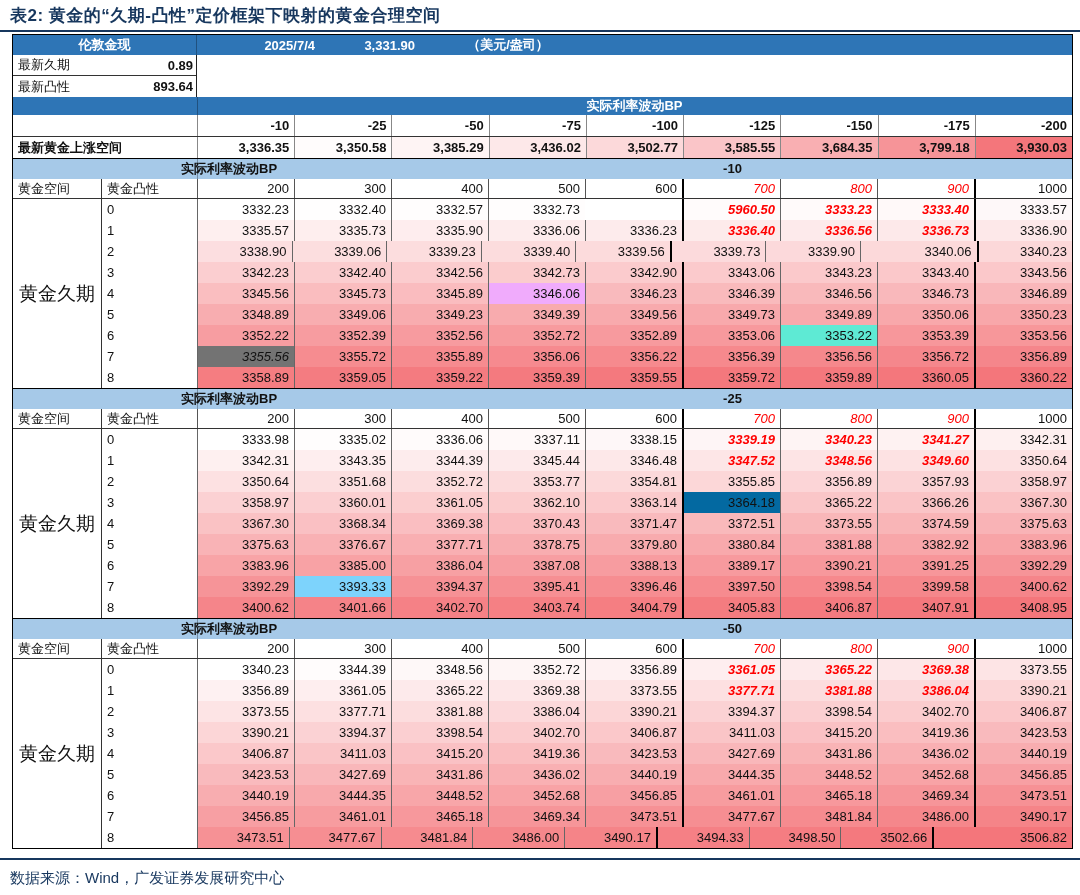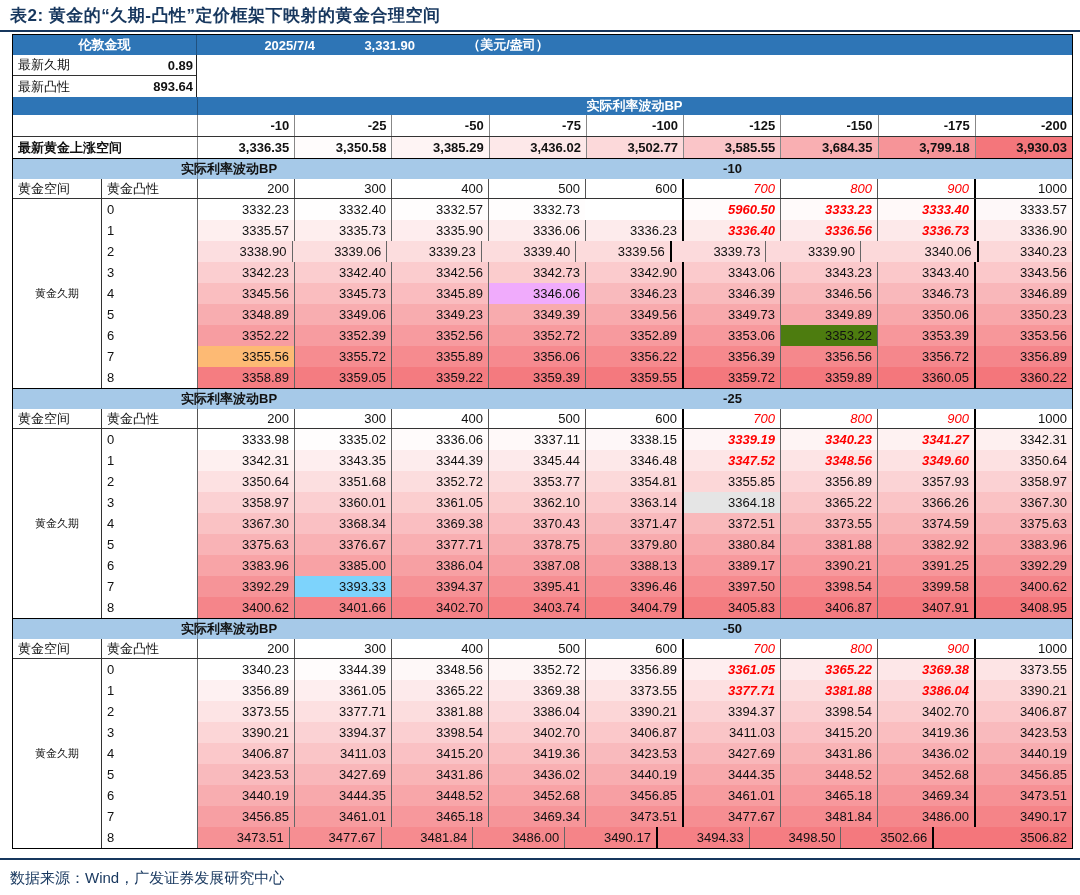--- a/index.html
+++ b/index.html
@@ -41,21 +41,21 @@
   .subhead{height:20px;align-items:center;border-bottom:1px solid #333;font-size:13px}
   .h1{width:88px;padding-left:5px;height:100%;display:flex;align-items:center}
   .h2{width:96px;padding-left:5px;height:100%;display:flex;align-items:center;border-left:1px solid #333}
   .subhead .vc{font-weight:normal;border-left:1px solid #555}
   .vc.thick{border-left:2px solid #000}
   .hl{color:var(--red);font-weight:bold;font-style:italic}
   .drow{height:21px}
   .drow .c1{width:88px;height:100%}
   .drow .c2{width:96px;height:100%;border-left:1px solid #333;padding-left:5px;font-size:13px;display:flex;align-items:center;background:#fff}
   .durlbl{position:absolute;left:0;top:40px;width:88px;height:189px;display:flex;
-    align-items:center;justify-content:center;font-size:11px;color:#111}
+    align-items:center;justify-content:center;font-size:19px;color:#111}
   .frule{height:2px;background:var(--navy);width:1080px;margin-top:9px}
   .src{color:var(--navy);font-size:15px;padding:9px 0 0 10px}
 </style>
 </head>
 <body>
 
 <div class="title">表2:  黄金的“久期-凸性”定价框架下映射的黄金合理空间</div>
 <div class="trule"></div>
 
 <div class="tbl">
@@ -210,28 +210,28 @@
         </div>
         <div class="row drow">
           <div class="c1"></div>
           <div class="c2">6</div>
           <div class="vc" style="background: rgb(247, 157, 161);">3352.22</div>
           <div class="vc" style="background: rgb(247, 156, 160);">3352.39</div>
           <div class="vc" style="background: rgb(247, 155, 159);">3352.56</div>
           <div class="vc" style="background: rgb(247, 155, 158);">3352.72</div>
           <div class="vc" style="background: rgb(247, 154, 158);">3352.89</div>
           <div class="vc thick" style="background: rgb(247, 153, 157);">3353.06</div>
-          <div class="vc" style="background: #4d7c0f;">3353.22</div>
+          <div class="vc" style="background: #5eead4;">3353.22</div>
           <div class="vc" style="background: rgb(247, 151, 155);">3353.39</div>
           <div class="vc thick" style="background: rgb(247, 151, 154);">3353.56</div>
         </div>
         <div class="row drow">
           <div class="c1"></div>
           <div class="c2">7</div>
-          <div class="vc" style="background: #fdba74;">3355.56</div>
+          <div class="vc" style="background: #737373; font-style: italic;">3355.56</div>
           <div class="vc" style="background: rgb(246, 140, 144);">3355.72</div>
           <div class="vc" style="background: rgb(246, 139, 143);">3355.89</div>
           <div class="vc" style="background: rgb(246, 138, 143);">3356.06</div>
           <div class="vc" style="background: rgb(246, 138, 142);">3356.22</div>
           <div class="vc thick" style="background: rgb(246, 137, 141);">3356.39</div>
           <div class="vc" style="background: rgb(245, 136, 140);">3356.56</div>
           <div class="vc" style="background: rgb(245, 135, 140);">3356.72</div>
           <div class="vc thick" style="background: rgb(245, 134, 139);">3356.89</div>
         </div>
         <div class="row drow">
@@ -307,21 +307,21 @@
           <div class="vc thick" style="background: rgb(251, 209, 211);">3358.97</div>
         </div>
         <div class="row drow">
           <div class="c1"></div>
           <div class="c2">3</div>
           <div class="vc" style="background: rgb(251, 209, 211);">3358.97</div>
           <div class="vc" style="background: rgb(251, 207, 209);">3360.01</div>
           <div class="vc" style="background: rgb(251, 206, 207);">3361.05</div>
           <div class="vc" style="background: rgb(251, 204, 205);">3362.10</div>
           <div class="vc" style="background: rgb(251, 202, 204);">3363.14</div>
-          <div class="vc thick" style="background: #e5e5e5;">3364.18</div>
+          <div class="vc thick" style="background: #0369a1;">3364.18</div>
           <div class="vc" style="background: rgb(250, 198, 200);">3365.22</div>
           <div class="vc" style="background: rgb(250, 196, 198);">3366.26</div>
           <div class="vc thick" style="background: rgb(250, 194, 196);">3367.30</div>
         </div>
         <div class="row drow">
           <div class="c1"></div>
           <div class="c2">4</div>
           <div class="vc" style="background: rgb(250, 194, 196);">3367.30</div>
           <div class="vc" style="background: rgb(250, 192, 195);">3368.34</div>
           <div class="vc" style="background: rgb(250, 190, 193);">3369.38</div>

